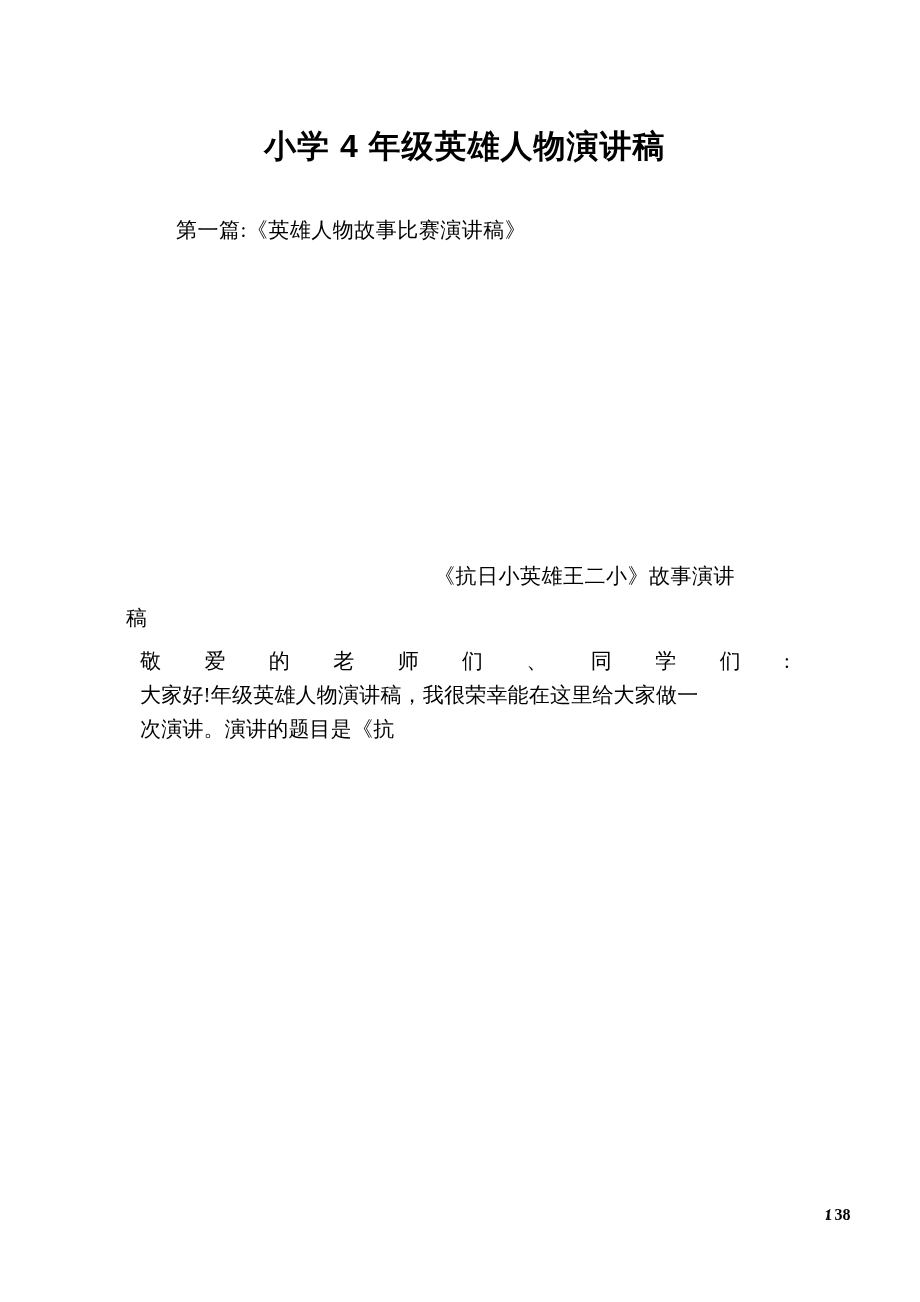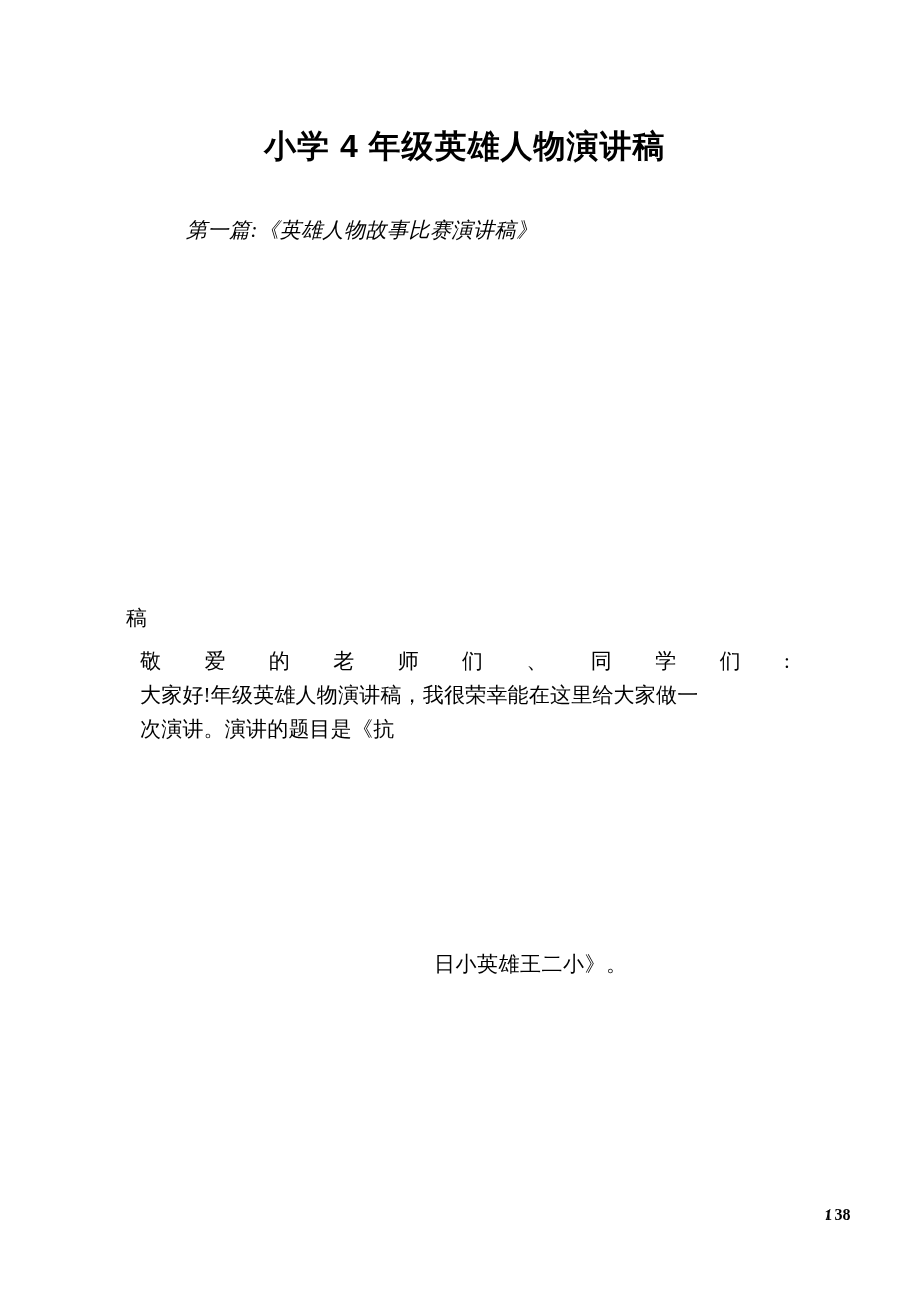--- a/index.html
+++ b/index.html
@@ -35,24 +35,23 @@
     margin-left: 16px;
   }
   .line {
     position: absolute;
     font-family: "Liberation Serif", "DejaVu Serif", serif;
     font-size: 21px;
     line-height: 34px;
     white-space: nowrap;
   }
   .intro {
-    left: 186px;
+    left: 176px;
     top: 213px;
     letter-spacing: 0.5px;
-    font-style: italic;
   }
   .sec-title {
     left: 434px;
     top: 559px;
     letter-spacing: 0.5px;
   }
   .sec-title-cont {
     left: 126px;
     top: 601px;
     letter-spacing: 0.5px;
@@ -113,20 +112,21 @@
 </style>
 </head>
 <body>
 
 <div class="page">
 
   <h1 class="doc-title">小学 4 年级英雄人物演讲稿</h1>
 
   <div class="line intro">第一篇:《英雄人物故事比赛演讲稿》</div>
 
+  <div class="line sec-title">《抗日小英雄王二小》故事演讲</div>
 
   <div class="line sec-title-cont">稿</div>
 
   <div class="line greeting">
     <span>敬</span>
     <span>爱</span>
     <span>的</span>
     <span>老</span>
     <span>师</span>
     <span>们</span>
@@ -134,21 +134,20 @@
     <span>同</span>
     <span>学</span>
     <span>们</span>
     <span>:</span>
   </div>
 
   <div class="line body-1">大家好!年级英雄人物演讲稿，我很荣幸能在这里给大家做一</div>
 
   <div class="line body-2">次演讲。演讲的题目是《抗</div>
 
-  <div class="line closing">日小英雄王二小》。</div>
 
   <div class="footer">
     <div class="footer-row">
       <span class="pg-total">/ 38</span>
       <span class="pg-num">1</span>
     </div>
   </div>
 
 </div>
 

